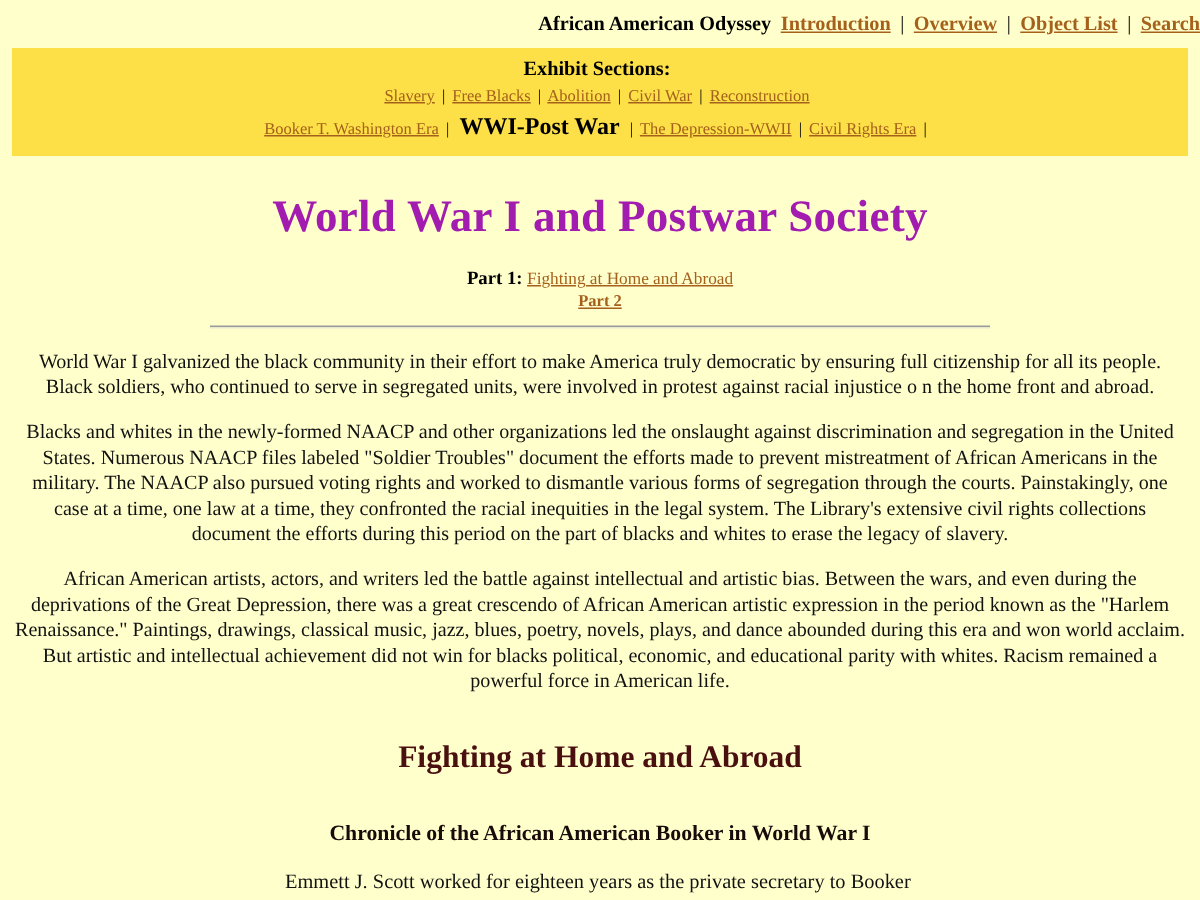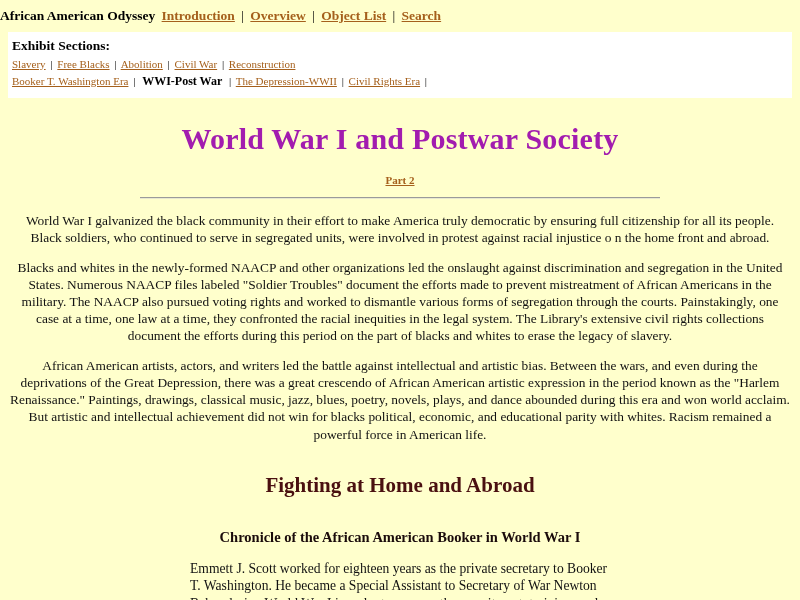--- a/index.html
+++ b/index.html
@@ -17,61 +17,62 @@
   }
 
   a, .link {
     color: #a5601c;
     text-decoration: underline;
     cursor: pointer;
   }
 
   
   .topnav {
-    text-align: left;
+    text-align: right;
     padding: 8px 0 6px 0;
     font-size: 13.5px;
     font-weight: bold;
   }
   .topnav .sitetitle {
     color: #000;
     font-weight: bold;
     margin-right: 3px;
   }
   .topnav .sep {
     color: #000;
     font-weight: normal;
     margin: 0 3px;
   }
 
   
   .sections-band {
     margin: 2px 8px 0 8px;
-    background: #ffffff;
+    background: #fde047;
     padding: 6px 8px 8px 4px;
+    text-align: center;
   }
   .sections-title {
     font-weight: bold;
     font-size: 13.5px;
     color: #000;
     margin-bottom: 3px;
   }
   .sections-row {
     font-size: 11px;
     line-height: 1.45;
     color: #000;
   }
   .sections-row .sep {
     color: #000;
     margin: 0 2px;
   }
   .sections-row .current {
     color: #000;
     font-weight: bold;
-    font-size: 12px;
+    font-size: 16px;
     text-decoration: none;
     margin: 0 2px;
   }
   .sections-row.row2 {
     font-size: 11px;
   }
 
   
   .page-title {
     text-align: center;
@@ -183,20 +184,24 @@
     <a class="link">The Depression-WWII</a>
     <span class="sep">|</span>
     <a class="link">Civil Rights Era</a>
     <span class="sep">|</span>
   </div>
 </div>
 
 <h1 class="page-title">World War I and Postwar Society</h1>
 
 <div class="parts">
+  <div>
+    <span class="part-label">Part 1:</span>
+    <a class="link part1link">Fighting at Home and Abroad</a>
+  </div>
   <a class="link part2">Part 2</a>
 </div>
 
 <hr class="divider">
 
 <div class="bodytext">
   <p>World War I galvanized the black community in their effort to make America truly democratic by ensuring full citizenship for all its people. Black soldiers, who continued to serve in segregated units, were involved in protest against racial injustice o n the home front and abroad.</p>
   <p>Blacks and whites in the newly-formed NAACP and other organizations led the onslaught against discrimination and segregation in the United States. Numerous NAACP files labeled "Soldier Troubles" document the efforts made to prevent mistreatment of African Americans in the military. The NAACP also pursued voting rights and worked to dismantle various forms of segregation through the courts. Painstakingly, one case at a time, one law at a time, they confronted the racial inequities in the legal system. The Library's extensive civil rights collections document the efforts during this period on the part of blacks and whites to erase the legacy of slavery.</p>
   <p>African American artists, actors, and writers led the battle against intellectual and artistic bias. Between the wars, and even during the deprivations of the Great Depression, there was a great crescendo of African American artistic expression in the period known as the "Harlem Renaissance." Paintings, drawings, classical music, jazz, blues, poetry, novels, plays, and dance abounded during this era and won world acclaim. But artistic and intellectual achievement did not win for blacks political, economic, and educational parity with whites. Racism remained a powerful force in American life.</p>
 </div>

